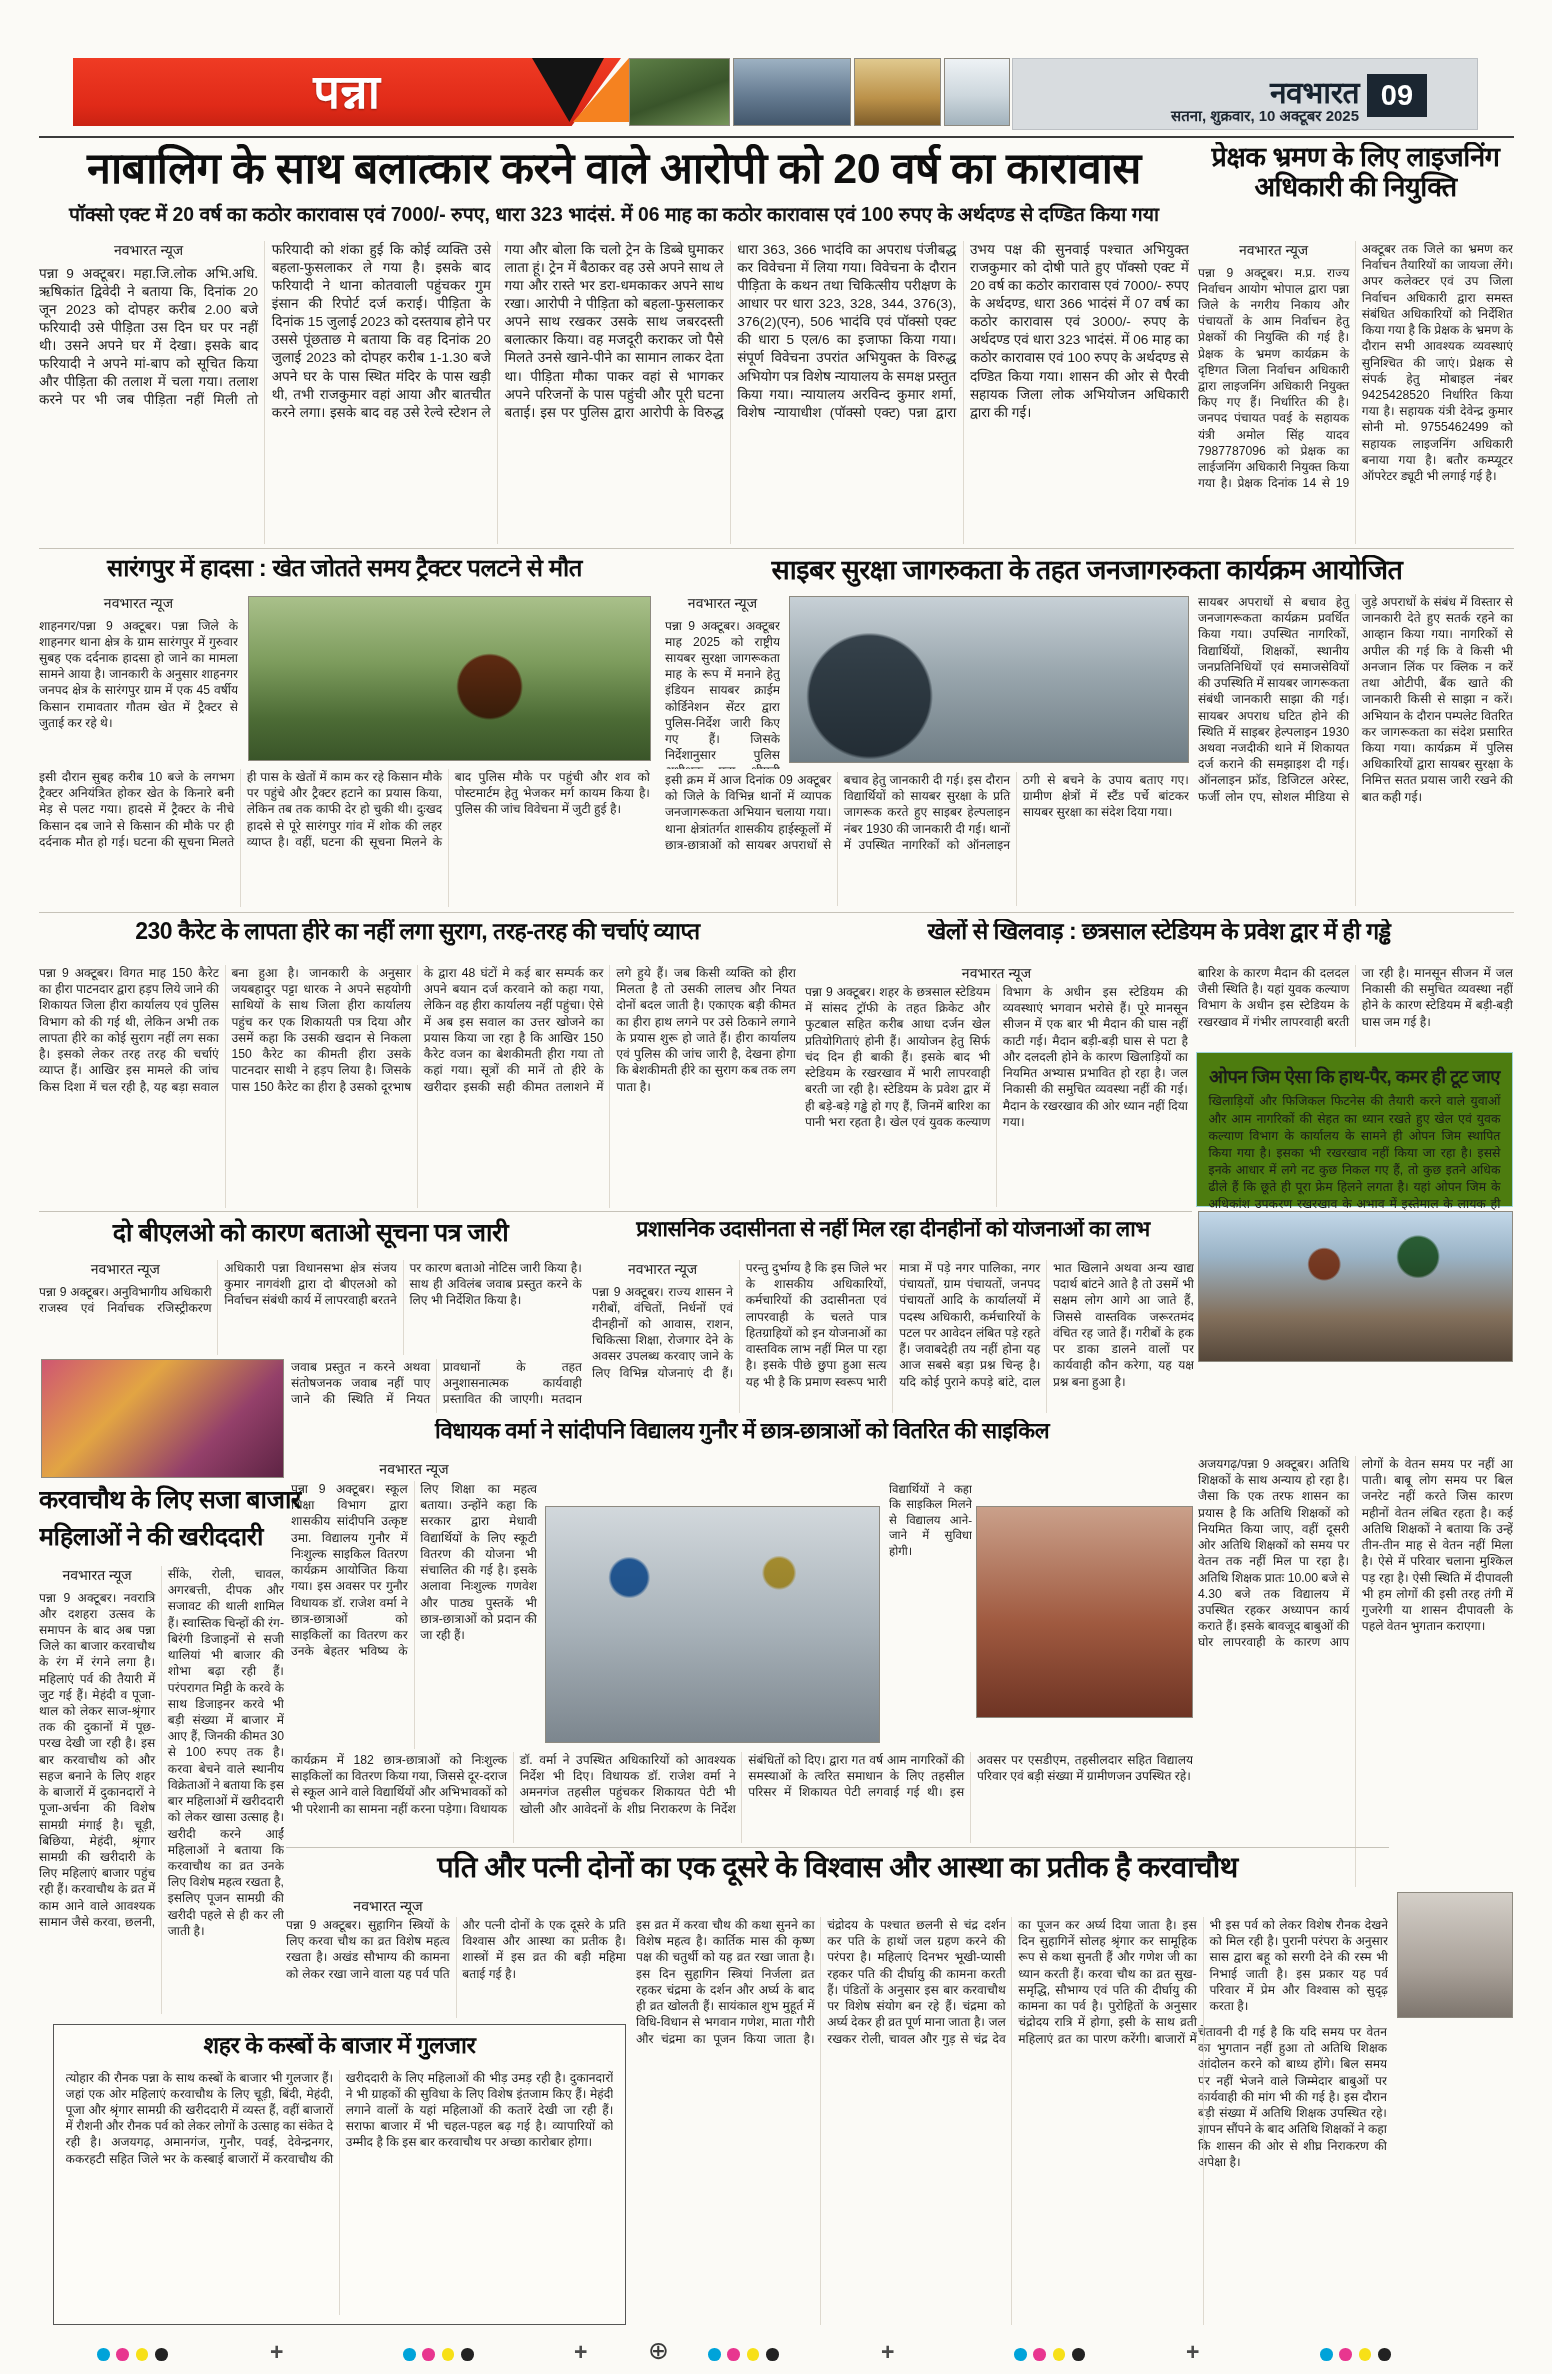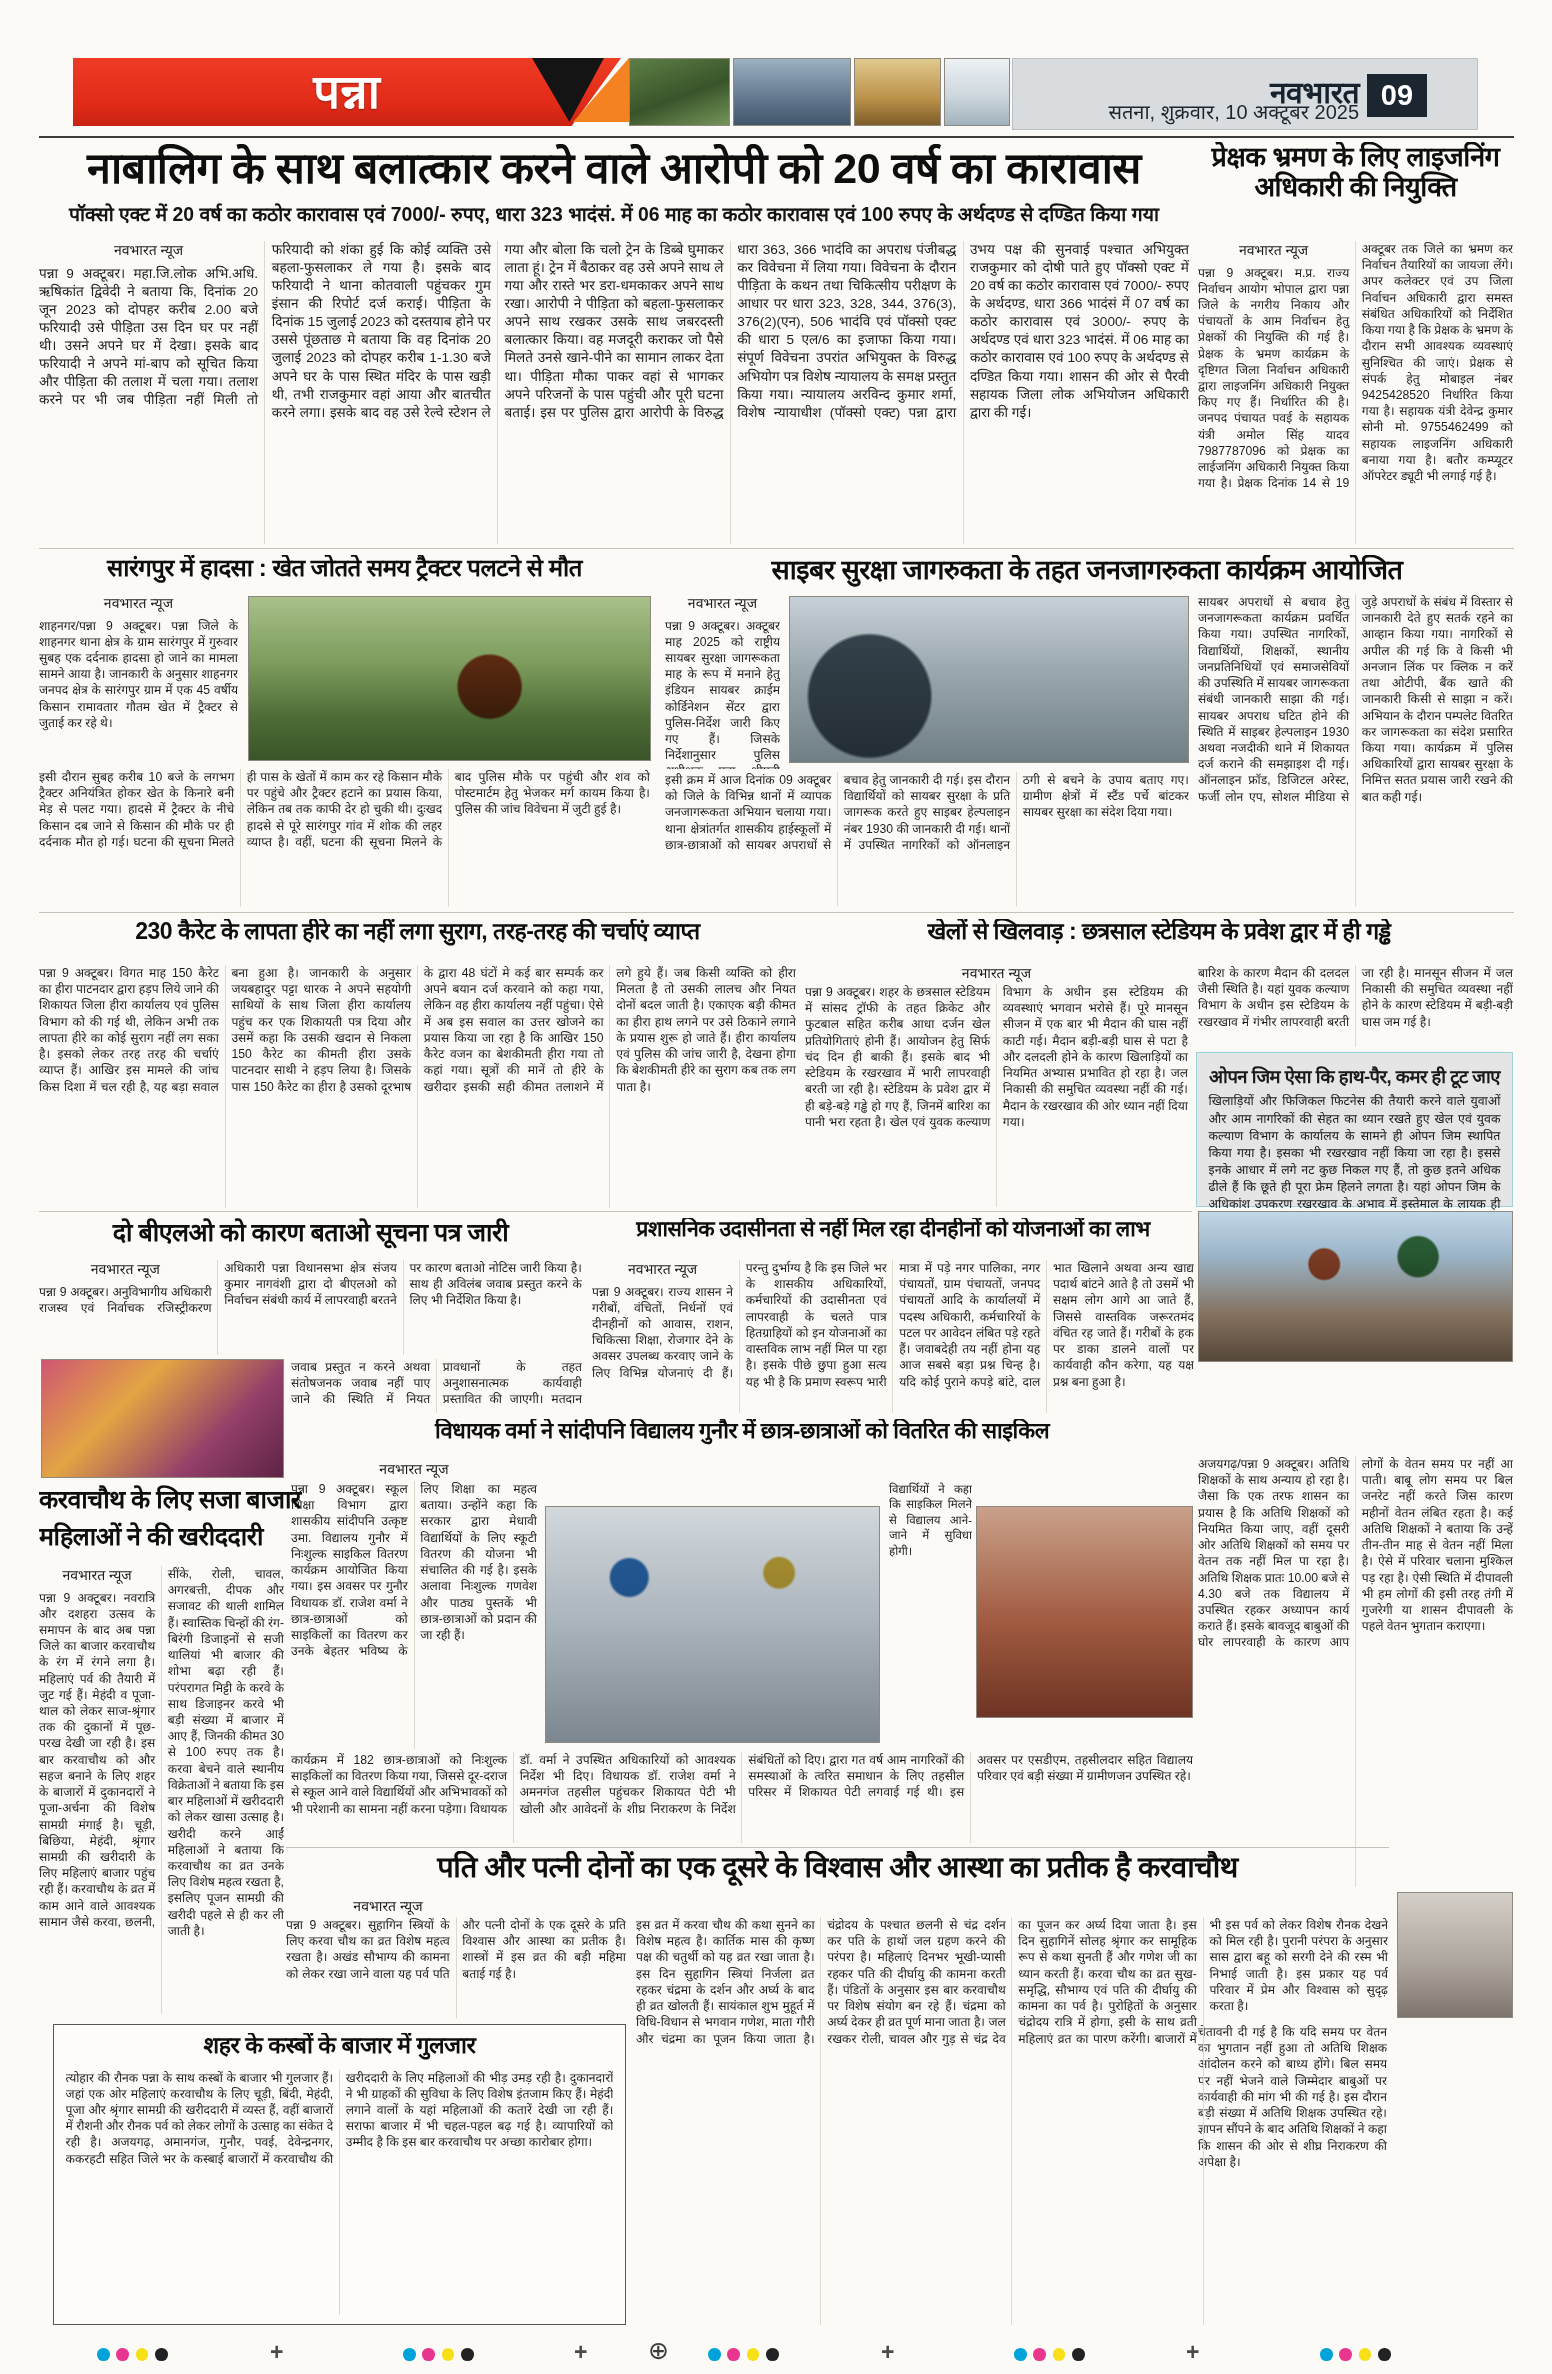--- a/index.html
+++ b/index.html
@@ -19,22 +19,22 @@
   .rule{background:#c6c2b8;}
   .banner{background:linear-gradient(180deg,#ef3b24 0%,#e02a18 70%,#c92212 100%);
           clip-path:polygon(0 0,100% 0,91% 100%,0 100%);}
   .banner-title{color:#ffffff;font-weight:bold;font-size:47px;text-align:center;line-height:68px;
           text-shadow:0 1px 1.9px rgba(0,0,0,.35);letter-spacing:1px;}
   .tri-black{width:72px;height:64px;background:#141414;clip-path:polygon(0 0,100% 0,52% 100%);}
   .tri-orange{width:56px;height:64px;background:#f58220;clip-path:polygon(100% 0,100% 100%,0 100%);}
   .mast-box{background:#d8dcdf;border:1px solid #bcc0c4;}
   .brand{font-weight:bold;color:#16222e;font-size:30px;letter-spacing:-0.5px;}
   .pageno{background:#1b2631;color:#ffffff;font-weight:bold;font-size:29px;text-align:center;line-height:43px;}
-  .dateline{font-weight:normal;font-size:20px;color:#1d2630;}
-  .gymbox{background:#e5e5e5;border:1px solid #9fd3da;padding:9.7px 11.6px;}
+  .dateline{font-weight:bold;font-size:15px;color:#1d2630;}
+  .gymbox{background:#4d7c0f;border:1px solid #9fd3da;padding:9.7px 11.6px;}
   .gymbox h4{margin:0 0 5.8px 0;font-size:18.4px;text-align:center;letter-spacing:-0.5px;}
   .gymbox p{margin:0;font-size:12.4px;line-height:1.38;text-align:justify;}
   .dot{width:12.6px;height:12.6px;border-radius:50%;display:inline-block;margin-right:6.8px;}
   .cross{font-size:23px;color:#4a4a4a;font-weight:bold;line-height:19.4px;}
   .target{font-size:25px;color:#3a3a3a;line-height:19.4px;}
 </style>
 </head>
 <body>
 
 <div class="page">

